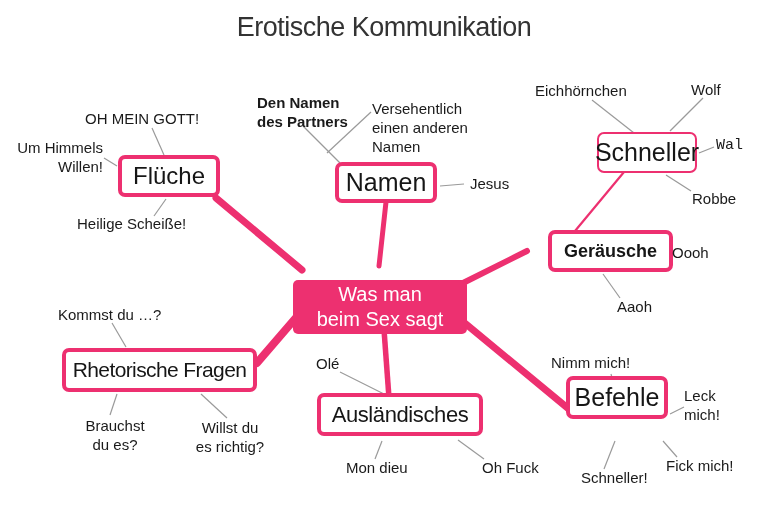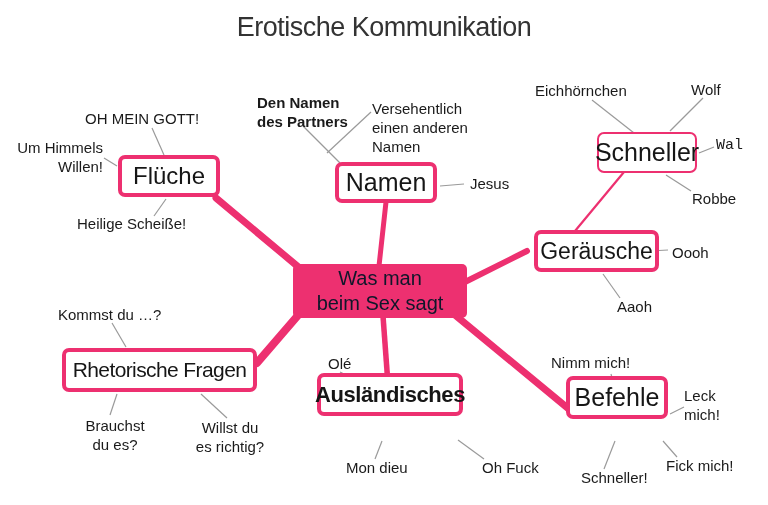--- a/index.html
+++ b/index.html
@@ -29,31 +29,31 @@
     background:#fff;
     border:4px solid var(--pink);
     border-radius:7px;
     box-sizing:border-box;
     display:flex;align-items:center;justify-content:center;
     white-space:nowrap;
     color:#161616;
   }
   .node .nlabel{display:block;}
   #node-central{
-    left:293px;top:264px;width:174px;height:54px;
+    left:293px;top:280px;width:174px;height:54px;
     background:var(--pink);border:none;border-radius:5px;
-    color:#0f172a;font-size:20px;line-height:1.25;
+    color:#ffffff;font-size:20px;line-height:1.25;
     text-align:center;white-space:pre-line;
   }
   #node-flueche{left:118px;top:155px;width:102px;height:42px;font-size:24px;}
   #node-namen{left:335px;top:162px;width:102px;height:41px;font-size:25px;}
   #node-tierisch{left:597px;top:132px;width:100px;height:41px;font-size:25px;border-width:2px;}
-  #node-geraeusche{left:534px;top:230px;width:125px;height:42px;font-size:23px;}
+  #node-geraeusche{left:548px;top:230px;width:125px;height:42px;font-size:18px;font-weight:bold;}
   #node-rf{left:62px;top:348px;width:195px;height:44px;font-size:21px;letter-spacing:-0.6px;}
-  #node-auslaendisches{left:317px;top:373px;width:146px;height:43px;font-size:22px;letter-spacing:-0.4px;font-weight:bold;}
+  #node-auslaendisches{left:317px;top:393px;width:166px;height:43px;font-size:22px;letter-spacing:-0.4px;}
   #node-befehle{left:566px;top:376px;width:102px;height:43px;font-size:25px;}
   .lbl{
     position:absolute;z-index:2;
     font-size:15px;line-height:1.25;
     white-space:pre-line;
     color:#1a1a1a;
   }
   .r{text-align:right;}
   .c{text-align:center;}
   #lbl-oh-mein-gott{left:85px;top:110px;}
@@ -64,21 +64,21 @@
   #lbl-jesus{left:470px;top:175px;}
   #lbl-eichhoernchen{left:535px;top:82px;}
   #lbl-wolf{left:691px;top:81px;}
   #lbl-wal{left:716px;top:137px;font-family:Liberation Mono, monospace;}
   #lbl-robbe{left:692px;top:190px;}
   #lbl-oooh{left:672px;top:244px;}
   #lbl-aaoh{left:617px;top:298px;}
   #lbl-kommst{left:58px;top:306px;}
   #lbl-brauchst{left:79px;top:417px;width:72px;}
   #lbl-willst{left:190px;top:419px;width:80px;}
-  #lbl-ole{left:328px;top:355px;}
+  #lbl-ole{left:316px;top:355px;}
   #lbl-mon-dieu{left:346px;top:459px;}
   #lbl-oh-fuck{left:482px;top:459px;}
   #lbl-nimm{left:551px;top:354px;}
   #lbl-besorgs{left:652px;top:345px;}
   #lbl-leck{left:684px;top:387px;}
   #lbl-fick{left:666px;top:457px;}
   #lbl-schneller{left:581px;top:469px;}
   .branch{stroke:var(--pink);fill:none;}
   .thin{stroke:var(--gray);stroke-width:1.2;fill:none;}
 </style>

